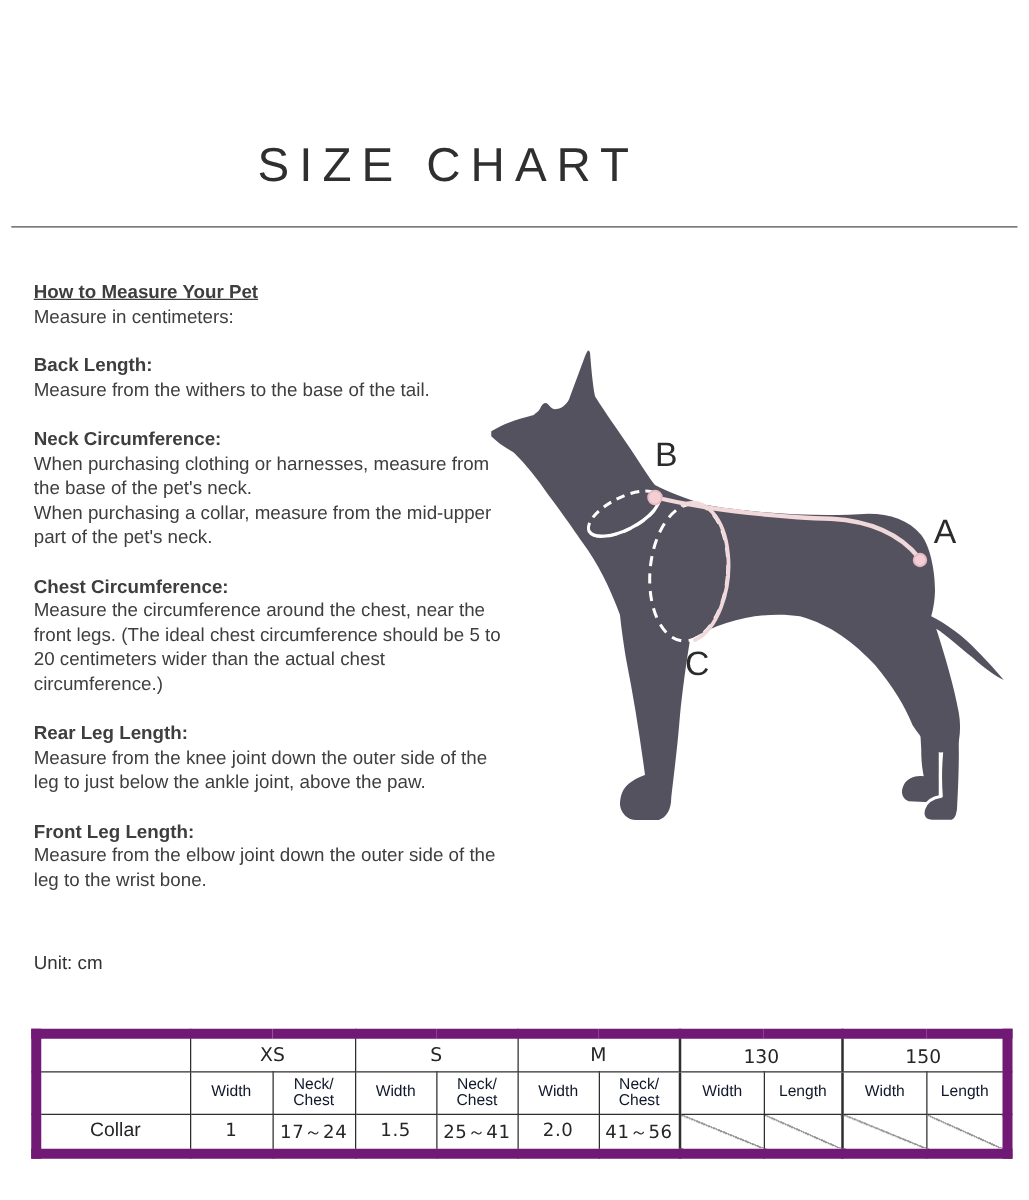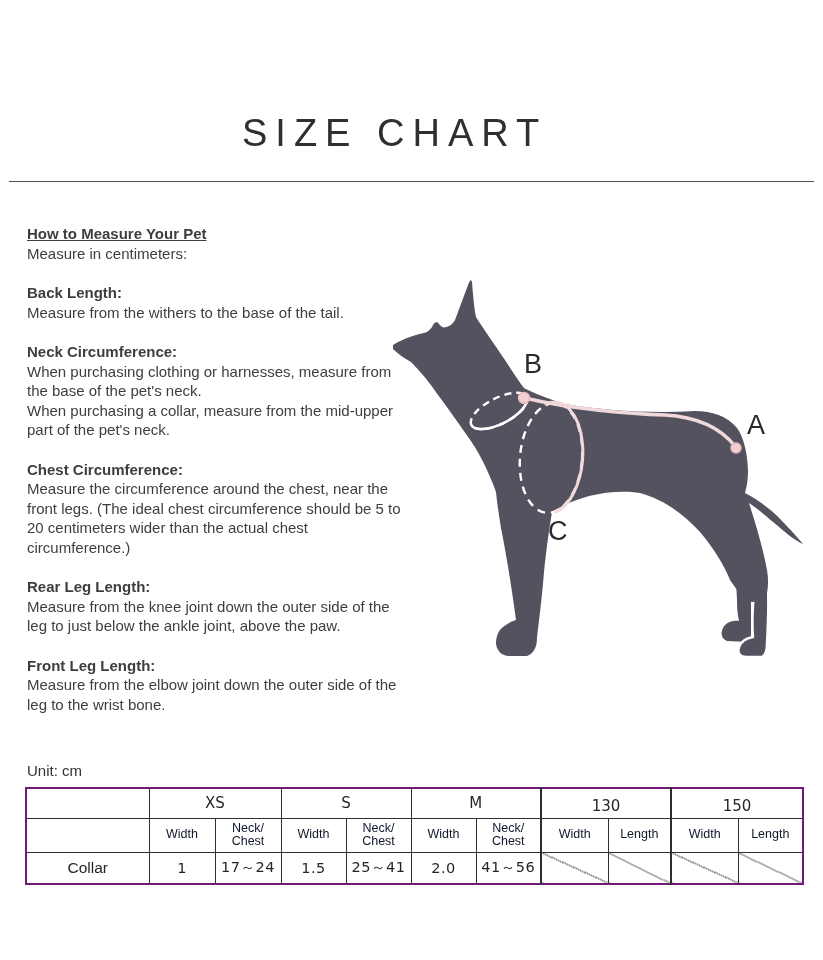--- a/index.html
+++ b/index.html
@@ -4,21 +4,21 @@
 <style>
   html,body{margin:0;padding:0;}
   body{
     width:823px;height:960px;position:relative;background:#ffffff;
     font-family:"Liberation Sans", sans-serif;color:#3e3e3e;overflow:hidden;
   }
   .abs{position:absolute;}
   
   #title{
     left:206px;top:112px;font-size:38px;letter-spacing:8px;font-weight:300;
-    color:#2f2f2f;font-family:"Liberation Sans",sans-serif;margin-left:36px;
+    color:#2f2f2f;font-family:"Liberation Sans",sans-serif;
   }
   #title-divider{left:9px;top:181px;width:805px;height:1px;background:#4f4f4f;}
   
   #measure-instructions{left:27px;top:224px;width:374px;font-size:15px;line-height:19.5px;}
   #measure-instructions h2{font-size:15px;margin:0;display:inline-block;text-decoration:underline;}
   #measure-instructions .sub{margin:0;}
   .section{margin-top:20px;}
   .section h3{font-size:15px;margin:0;}
   .section p{margin:0;}
   
@@ -26,21 +26,21 @@
   .diagram-label{position:absolute;font-size:27px;color:#2b2b2b;letter-spacing:1px;}
   #label-b{left:524px;top:349px;}
   #label-a{left:747px;top:410px;}
   #label-c{left:548px;top:516px;}
   
   #unit-label{left:27px;top:762px;font-size:15px;color:#333;}
   #size-table{left:25px;top:787px;}
   table{border-collapse:collapse;table-layout:fixed;width:777px;background:#fff;}
   td,th{border:1px solid #2e2e2e;padding:0;text-align:center;vertical-align:middle;
         font-weight:normal;color:#262626;overflow:hidden;}
-  table{border:2px solid #701a75;}
+  table{border:8px solid #701a75;margin-top:36px;}
   tr.r-group{height:30px;}
   tr.r-sub{height:34px;}
   tr.r-data{height:32px;}
   tr.r-data2{height:31px;}
   .group-label{font-size:15px;font-family:"DejaVu Sans",sans-serif;}
   .num-group{vertical-align:bottom;padding-bottom:3px;}
   .sub-label{font-size:12.5px;line-height:13.5px;color:#0f172a;}
   .row-label{font-size:15.5px;}
   .val{font-size:14.5px;font-family:"DejaVu Sans",sans-serif;letter-spacing:0.5px;}
   .b-left-2{border-left-width:2px;}

